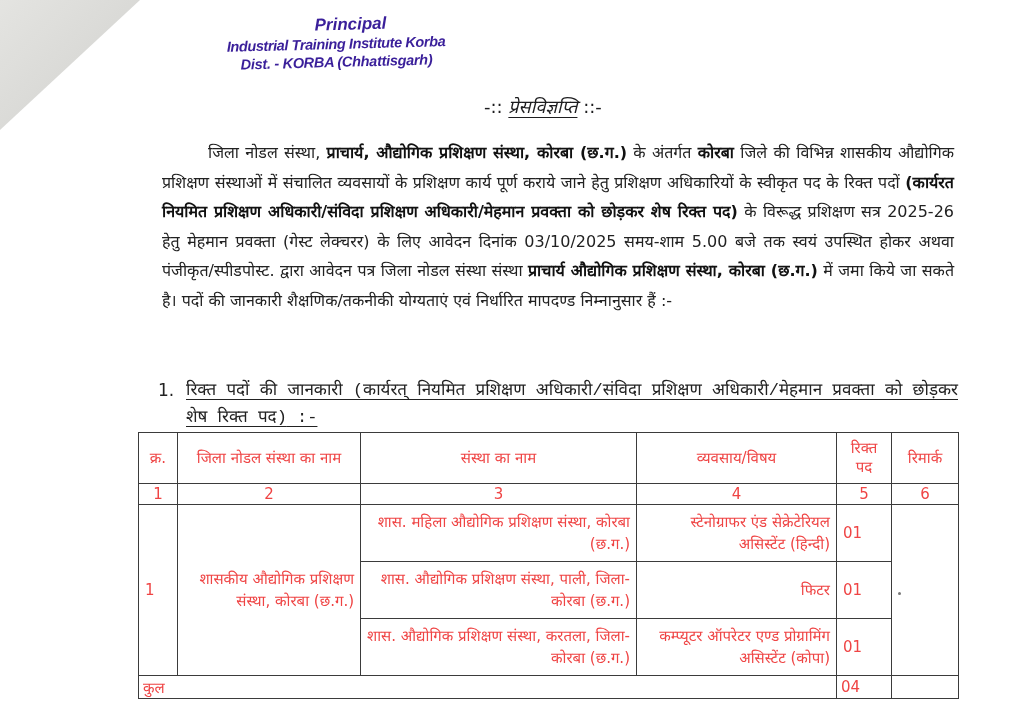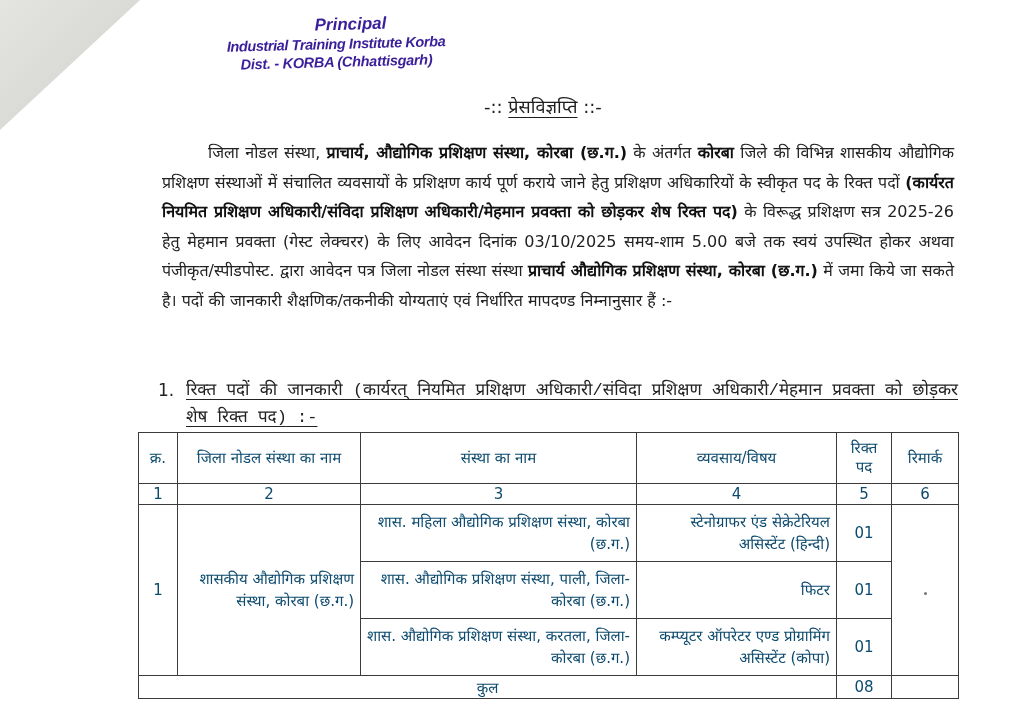--- a/index.html
+++ b/index.html
@@ -22,21 +22,21 @@
     transform: rotate(-1.5deg);
   }
   .stamp .l1 { font-size: 17px; line-height: 20px; margin-left: 30px; }
   .stamp .l2 { font-size: 14.5px; line-height: 18px; letter-spacing: -0.4px; }
   .stamp .l3 { font-size: 14.5px; line-height: 18px; letter-spacing: -0.3px; }
 
   .title {
     position: absolute; left: 484px; top: 95px;
     font-size: 18px; line-height: 24px;
   }
-  .title .u { text-decoration: underline; text-underline-offset: 4px; }
+  .title .u { text-decoration: underline; text-underline-offset: 4px; font-style: italic; }
 
   .para {
     position: absolute; left: 162px; top: 138px; width: 792px;
     font-size: 16px; line-height: 29.5px; text-align: justify;
     color: #222;
   }
   .para .indent { display: inline-block; width: 46px; }
   .para b { font-weight: bold; color: #111; }
 
   .section {
@@ -45,31 +45,31 @@
   }
   .section .num { position: absolute; left: 0; top: 0; }
   .section .txt {
     display: block; margin-left: 28px; text-align: justify;
     text-decoration: underline; text-underline-offset: 4px; font-family: Liberation Mono, monospace;
   }
   .section .tail { text-decoration: none; }
 
   table.posts {
     position: absolute; left: 138px; top: 432px; width: 820px;
-    border-collapse: collapse; font-size: 15px; color: #0c4a6e;
+    border-collapse: collapse; font-size: 15px; color: #ef4444;
     table-layout: fixed;
   }
   table.posts td, table.posts th {
     border: 1.5px solid #3b3b3b; padding: 2px 6px; font-weight: normal;
     vertical-align: middle;
   }
   table.posts th { text-align: center; line-height: 19px; height: 46px; }
   table.posts tr.colnums td { text-align: center; height: 20px; padding: 0 4px; line-height: 18px; }
   table.posts td.left { text-align: right; line-height: 22px; }
-  table.posts td.center { text-align: center; }
+  table.posts td.center { text-align: left; }
   table.posts tr.inst td { height: 52px; }
   table.posts tr.total td { height: 22px; padding: 0 4px; font-weight: normal; }
   .remark-dot { display: inline-block; width: 3px; height: 3px; background: #777; border-radius: 50%; }
 </style>
 </head>
 <body>
 
 <div class="fold"></div>
 
 <div class="stamp">
@@ -130,17 +130,17 @@
     <td class="left">फिटर</td>
     <td class="center">01</td>
   </tr>
   <tr class="inst">
     <td class="left">शास. औद्योगिक प्रशिक्षण संस्था, करतला, जिला-कोरबा (छ.ग.)</td>
     <td class="left">कम्प्यूटर ऑपरेटर एण्ड प्रोग्रामिंग असिस्टेंट (कोपा)</td>
     <td class="center">01</td>
   </tr>
   <tr class="total">
     <td class="center" colspan="4">कुल</td>
-    <td class="center">08</td>
+    <td class="center">04</td>
     <td></td>
   </tr>
 </tbody>
   </table>
 
 </body></html>

